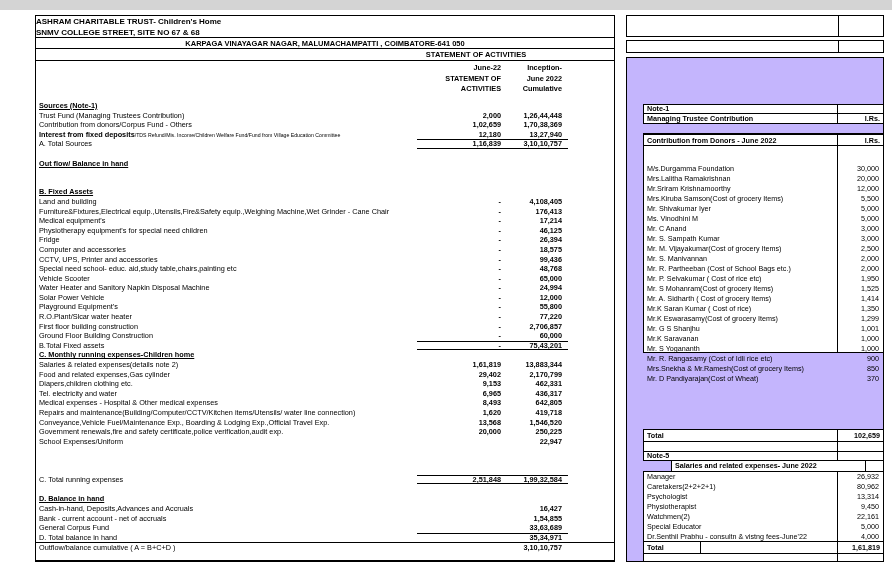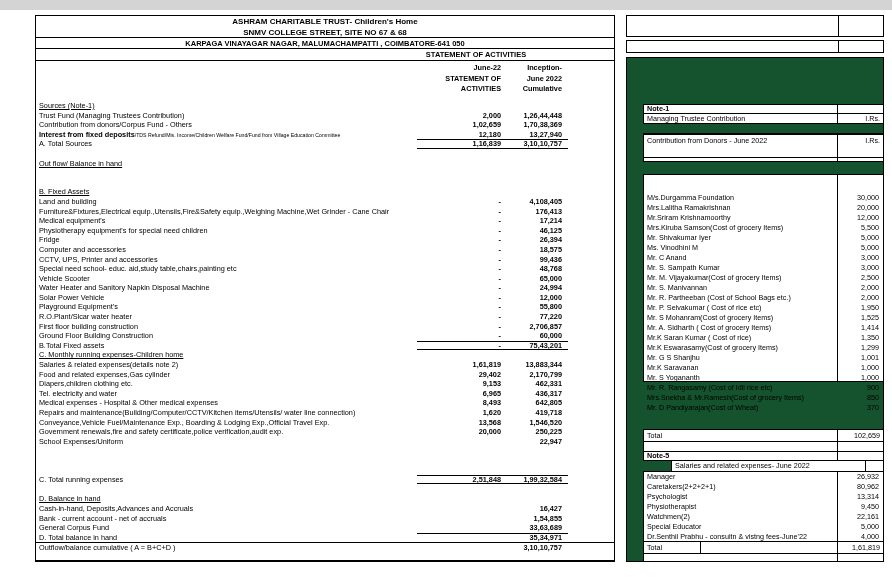--- a/index.html
+++ b/index.html
@@ -4,58 +4,58 @@
 <style>
   html,body{margin:0;padding:0;background:#fff;}
   .page{position:relative;width:892px;height:578px;background:#ffffff;overflow:hidden;
         font-family:"Liberation Sans",sans-serif;color:#000;}
   .topstrip{position:absolute;left:0;top:0;width:892px;height:10px;background:#d4d4d4;}
 
   
   .main-table{position:absolute;left:35px;top:15px;width:580px;height:547px;
               border:1.5px solid #000;border-bottom-width:2px;box-sizing:border-box;background:#fff;}
   .mt-title{position:absolute;left:0;top:0;width:100%;height:22px;border-bottom:1px solid #000;
-            text-align:center;font-weight:700;font-size:8px;line-height:11px;box-sizing:border-box;}
+            font-weight:700;font-size:8px;line-height:11px;box-sizing:border-box;}
   .mt-addr{position:absolute;left:0;top:22px;width:100%;height:11px;border-bottom:1px solid #000;
            text-align:center;font-weight:700;font-size:7.5px;line-height:11px;box-sizing:border-box;}
   .mt-stmt{position:absolute;left:0;top:33px;width:100%;height:12px;border-bottom:1.5px solid #000;
            font-weight:700;font-size:7.5px;line-height:12px;box-sizing:border-box;}
   .mt-stmt .stmt-inner{position:absolute;left:300px;width:280px;text-align:center;}
   .ch{position:absolute;top:47px;font-weight:700;font-size:7.3px;line-height:10.5px;text-align:right;}
   .ch.c1h{left:383px;width:82px;}
   .ch.c2h{left:468px;width:58px;}
 
   .rows{position:absolute;left:0;top:85px;width:100%;}
   .row{position:relative;height:9.6px;font-size:7.3px;line-height:9.6px;white-space:nowrap;}
   .row .lbl{position:absolute;left:3px;top:0;}
   .row .c1{position:absolute;left:383px;width:82px;text-align:right;font-weight:700;z-index:2;}
   .row .c2{position:absolute;left:468px;width:58px;text-align:right;font-weight:700;z-index:2;}
   .row .numzone{display:none;position:absolute;left:381px;width:151px;top:0;height:9.2px;box-sizing:border-box;}
   .row .ls{font-size:5.2px;}
-  .t-h .lm{font-weight:400;text-decoration:underline;}
+  .t-h .lm{font-weight:700;text-decoration:underline;}
   .t-t .lm,.t-tt .lm,.t-g .lm{font-weight:400;}
   .t-rb .lm{font-weight:700;}
   .t-rs .lm{font-size:5.2px;}
   .t-t .numzone{display:block;border-top:1px solid #000;border-bottom:1px solid #000;}
   .t-tt .numzone{display:block;border-top:1px solid #000;}
   .t-g{border-top:1px solid #000;}
 
   
   .pn-box{position:absolute;left:626px;width:258px;border:1px solid #000;box-sizing:border-box;background:#fff;}
   .pn-box .pn-div{position:absolute;left:211px;top:0;bottom:0;border-left:1px solid #000;}
   .pn-box1{top:15px;height:22px;}
   .pn-box2{top:40px;height:13px;}
   .panel{position:absolute;left:626px;top:57px;width:258px;height:505px;border:1px solid #000;
-         box-sizing:border-box;background:#14532d;overflow:hidden;}
+         box-sizing:border-box;background:#c4b5fd;overflow:hidden;}
   .prow{position:absolute;left:16px;width:241px;border:1px solid #000;box-sizing:border-box;
         font-size:7.2px;background:#fff;}
   .prow .pl{position:absolute;left:3px;top:0;white-space:nowrap;}
   .prow .pv{position:absolute;left:193px;right:0;top:0;bottom:0;border-left:1px solid #000;
             text-align:right;padding-right:3px;box-sizing:border-box;}
-  .prow.bold .pl,.prow.bold .pv{font-weight:400;}
+  .prow.bold .pl,.prow.bold .pv{font-weight:700;}
   .pblock{position:absolute;left:16px;width:241px;border:1px solid #000;box-sizing:border-box;background:#fff;}
   .pblock .vline{position:absolute;left:193px;top:0;bottom:0;border-left:1px solid #000;}
   .nrow{position:relative;height:10px;font-size:7.2px;line-height:10px;white-space:nowrap;}
   .nrow .dn{position:absolute;left:3px;}
   .nrow .da{position:absolute;right:4px;}
   .saltotal .pt-split{position:absolute;left:56px;top:0;bottom:0;border-left:1px solid #000;}
 </style>
 </head>
 <body>
 
@@ -439,21 +439,21 @@
       <span class="pv" style="font-weight:700;">2,000</span>
     </div>
     <div class="prow" style="top:75px;height:9px;">
       <span class="pv"></span>
     </div>
 
     <div class="prow bold" style="top:76px;height:24px;line-height:11px;">
       <span class="pl">Contribution from Donors - June 2022</span>
       <span class="pv">I.Rs.</span>
     </div>
-    <div class="pblock" style="top:116px;height:208px;text-align:center;">
+    <div class="pblock" style="top:87px;height:208px;text-align:center;">
       <div class="vline"></div>
       <div style="padding-top:18px;">
 
           <div class="nrow">
             <span class="dn">M/s.Durgamma Foundation</span>
             <span class="da">30,000</span>
           </div>
 
           <div class="nrow">
             <span class="dn">Mrs.Lalitha Ramakrishnan</span>

